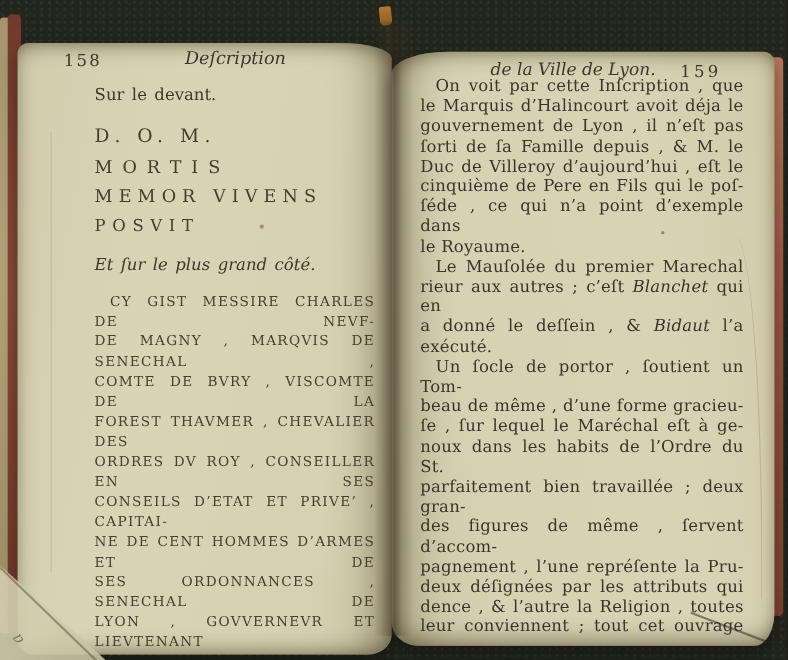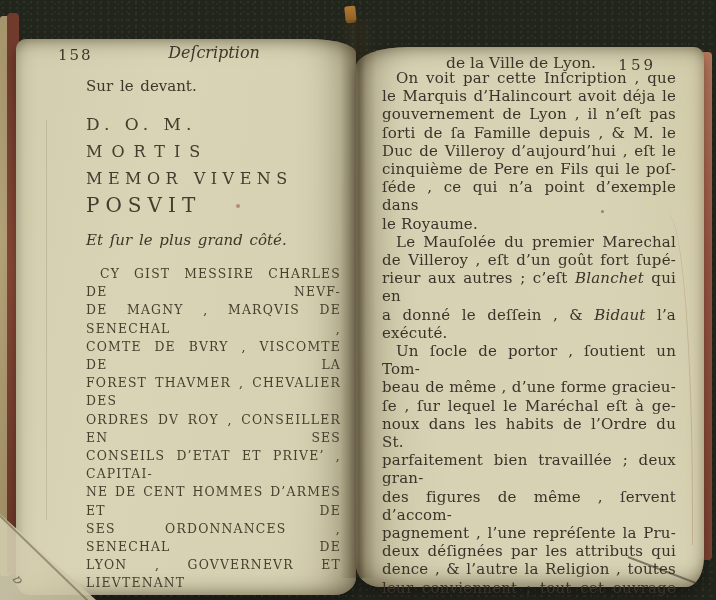--- a/index.html
+++ b/index.html
@@ -67,28 +67,28 @@
   
   .pagenum-l{position:absolute;left:42px;top:7px;font-size:15px;letter-spacing:2px;}
   .runhead-l{position:absolute;left:138px;top:4px;width:120px;text-align:center;
     font-style:italic;font-size:16px;}
   .intro-line{position:absolute;left:70px;top:38px;font-size:15px;word-spacing:2px;}
   .monument{position:absolute;left:70px;right:26px;top:72px;text-align:left;color:#453c2e;}
   .monument div{height:27px;line-height:27px;}
   .h-dom{font-size:17px;letter-spacing:5px;}
   .h-mortis{font-size:16px;letter-spacing:9px;}
   .h-memor{font-size:16px;letter-spacing:5.5px;}
-  .h-posvit{font-size:20px;letter-spacing:6px;}
+  .h-posvit{font-size:15px;letter-spacing:6px;}
   .side-caption{position:absolute;left:70px;top:192px;font-size:15px;word-spacing:2px;font-style:italic;}
   .epitaph{position:absolute;left:70px;right:15px;top:226px;
     font-size:12.4px;line-height:18.2px;letter-spacing:1.2px;word-spacing:1px;color:#48402f;}
   
   .pagenum-r{position:absolute;right:48px;top:9px;font-size:15px;letter-spacing:3px;}
   .runhead-r{position:absolute;left:88px;top:7px;width:154px;text-align:center;
-    font-size:15.5px;}
+    font-style:italic;font-size:15.5px;}
   .bodytext{position:absolute;left:26px;right:28px;top:22px;
     font-size:15px;line-height:18.2px;letter-spacing:.2px;color:#3a332a;}
   
   .tl{text-align:justify;text-align-last:justify;white-space:normal;}
   .tl.lastline{text-align-last:left;}
   .tl.indent{text-indent:14px;}
   .tl i{font-style:italic;}
 </style>
 </head>
 <body>
@@ -132,21 +132,20 @@
           <div class="tl">le Marquis d’Halincourt avoit déja le</div>
           <div class="tl">gouvernement de Lyon , il n’eſt pas</div>
           <div class="tl">ſorti de ſa Famille depuis , &amp; M. le</div>
           <div class="tl">Duc de Villeroy d’aujourd’hui , eſt le</div>
           <div class="tl">cinquième de Pere en Fils qui le poſ-</div>
           <div class="tl">ſéde , ce qui n’a point d’exemple dans</div>
           <div class="tl lastline">le Royaume.</div>
         </div>
       <div class="para">
           <div class="tl indent">Le Mauſolée du premier Marechal</div>
-          <div class="tl">de Villeroy , eſt d’un goût fort ſupé-</div>
           <div class="tl">rieur aux autres ; c’eſt <i>Blanchet</i> qui en</div>
           <div class="tl lastline">a donné le deſſein , &amp; <i>Bidaut</i> l’a exécuté.</div>
         </div>
       <div class="para">
           <div class="tl indent">Un ſocle de portor , ſoutient un Tom-</div>
           <div class="tl">beau de même , d’une forme gracieu-</div>
           <div class="tl">ſe , ſur lequel le Maréchal eſt à ge-</div>
           <div class="tl">noux dans les habits de l’Ordre du St.</div>
           <div class="tl">parfaitement bien travaillée ; deux gran-</div>
           <div class="tl">des figures de même , ſervent d’accom-</div>

